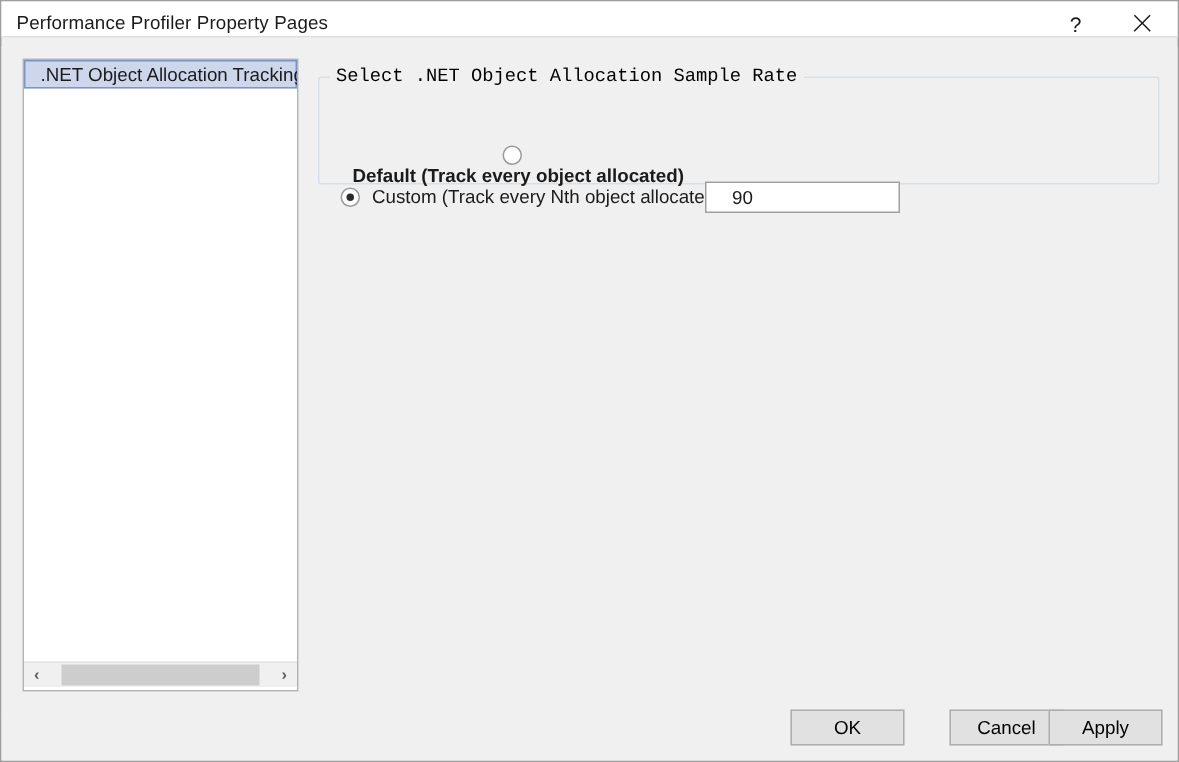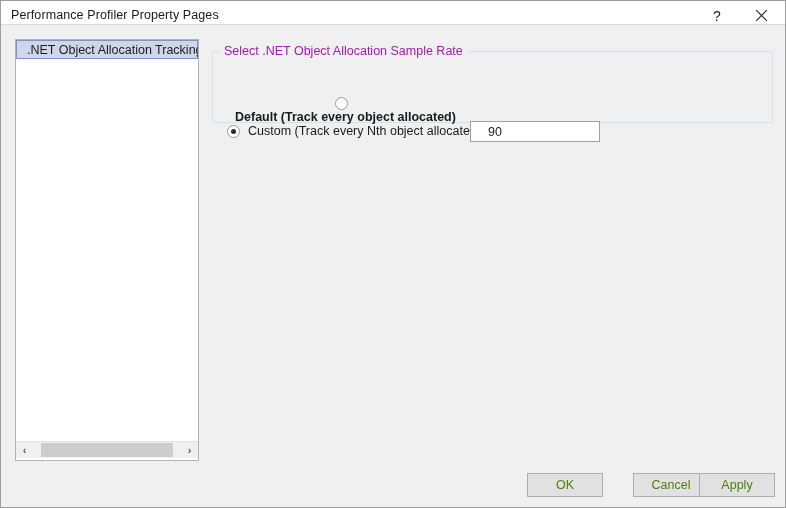--- a/index.html
+++ b/index.html
@@ -172,22 +172,23 @@
     border: 1px solid #d6e0ea;
     border-radius: 2px;
   }
   .groupbox-label {
     position: absolute;
     left: 219px;
     top: 13px;
     background: #f0f0f0;
     padding: 0 4px;
     font-size: 12.5px;
-    color: #a21caf;
+    color: #000000;
     white-space: nowrap;
+    font-family: Liberation Mono, monospace;
   }
 
   
   .radio-row {
     position: absolute;
     display: flex;
     align-items: center;
     white-space: nowrap;
   }
   .radio-row.row1 { left: 226px; top: 66px; flex-direction: column; }
@@ -248,21 +249,21 @@
   .dlg-btn {
     position: absolute;
     top: 442px;
     width: 76px;
     height: 24px;
     box-sizing: border-box;
     background: #e1e1e1;
     border: 1px solid #adadad;
     font-family: "Liberation Sans", sans-serif;
     font-size: 12.5px;
-    color: #4d7c0f;
+    color: #000000;
     cursor: default;
     padding: 0;
   }
   .dlg-btn.ok     { left: 526px; }
   .dlg-btn.cancel { left: 612px; margin-left: 20px; }
   .dlg-btn.apply  { left: 698px; }
 </style>
 </head>
 <body>
 

